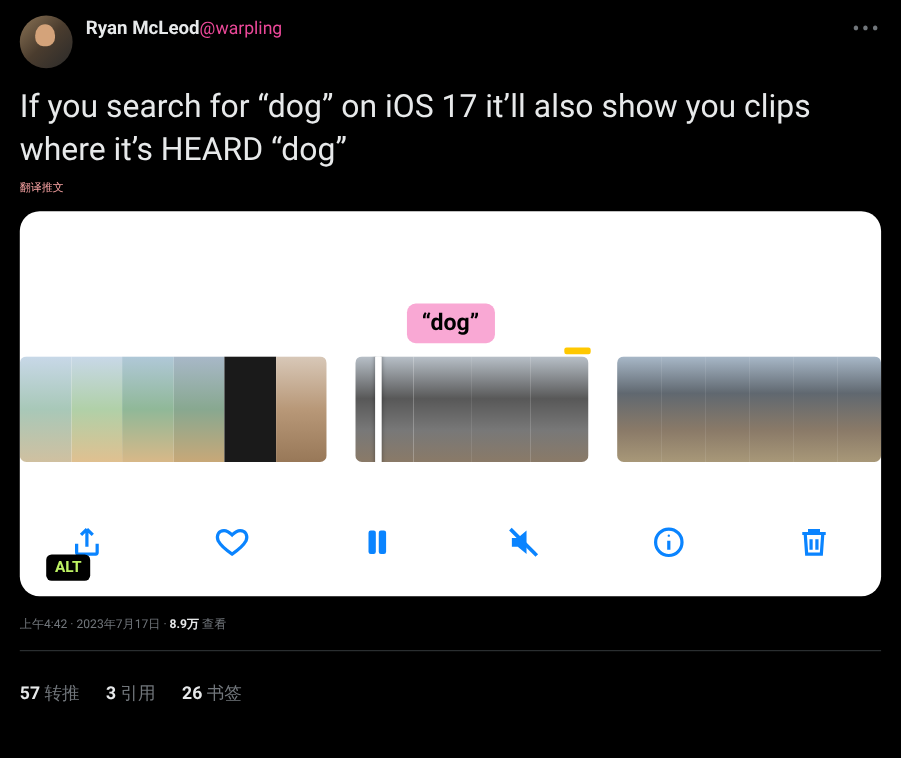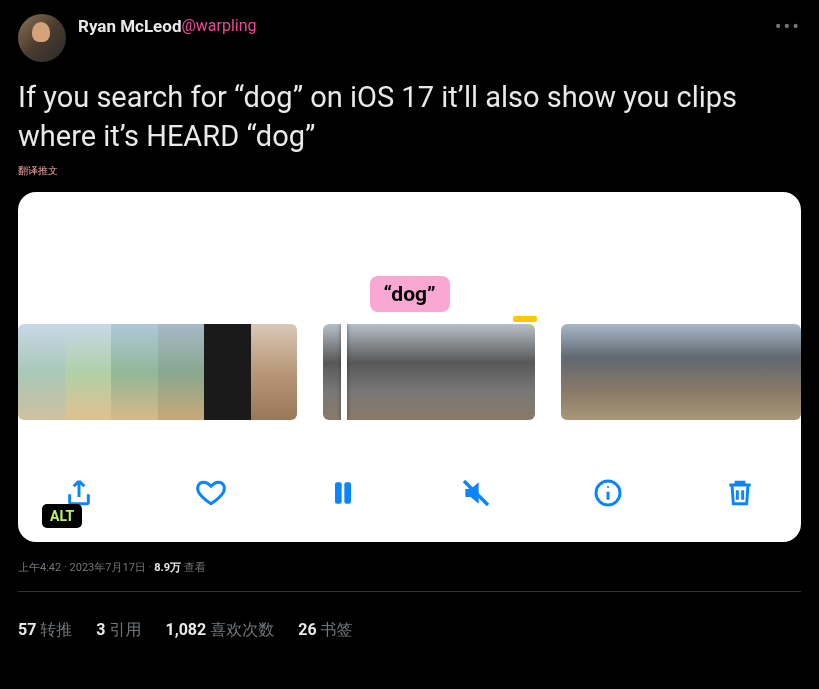--- a/index.html
+++ b/index.html
@@ -256,17 +256,16 @@
 
   <div class="meta">
     <span>上午4:42</span><span> · </span><span>2023年7月17日</span><span> · </span><span class="views-num">8.9万</span><span> 查看</span>
   </div>
 
   <div class="divider"></div>
 
   <div class="stats">
     <div><span class="num">57</span><span>转推</span></div>
     <div><span class="num">3</span><span>引用</span></div>
-    <div><span class="num">1,082</span><span>喜欢次数</span></div>
     <div><span class="num">26</span><span>书签</span></div>
   </div>
 
 </div>
 
 </body></html>

